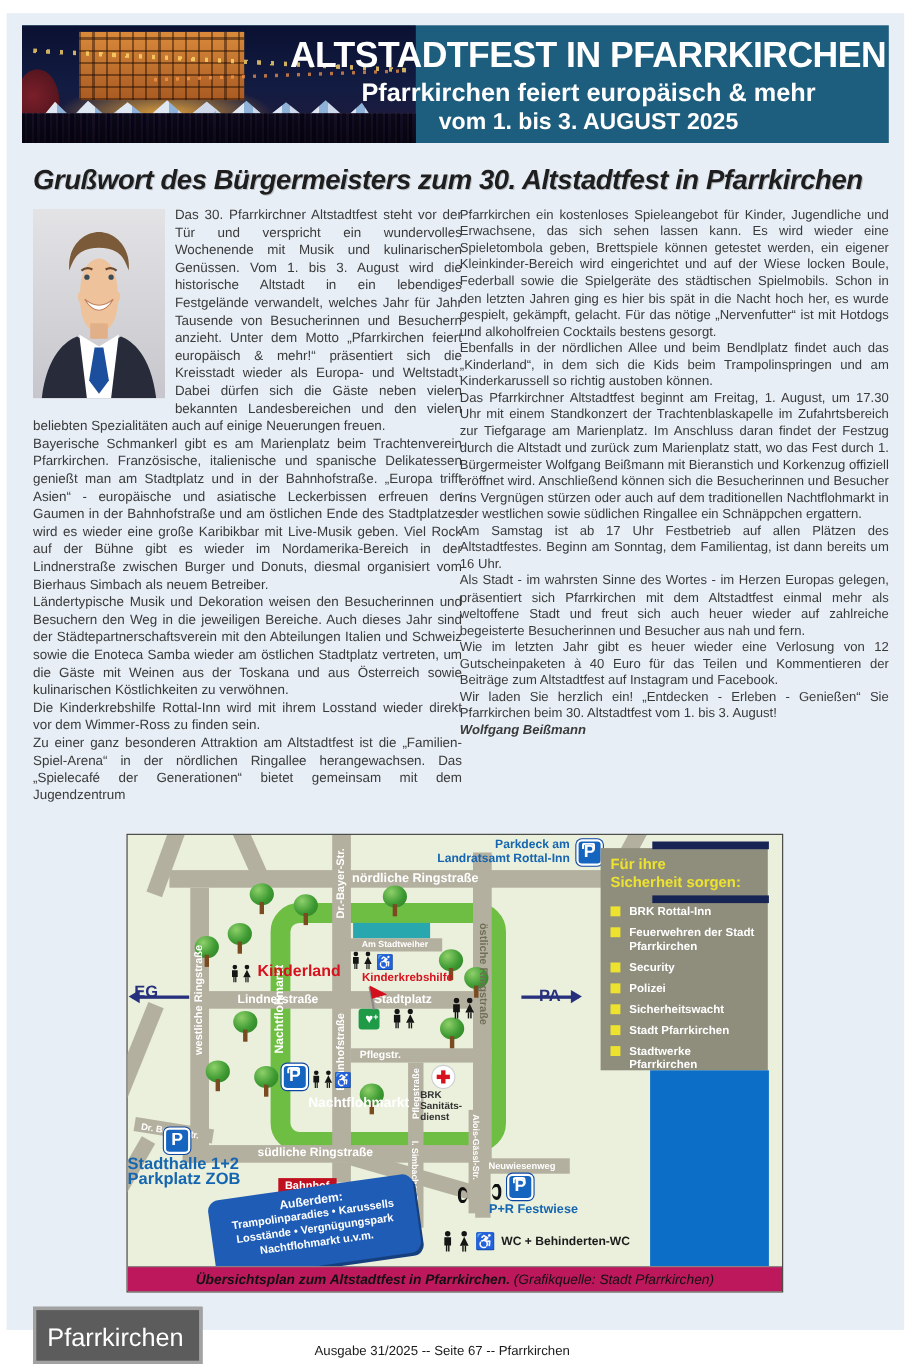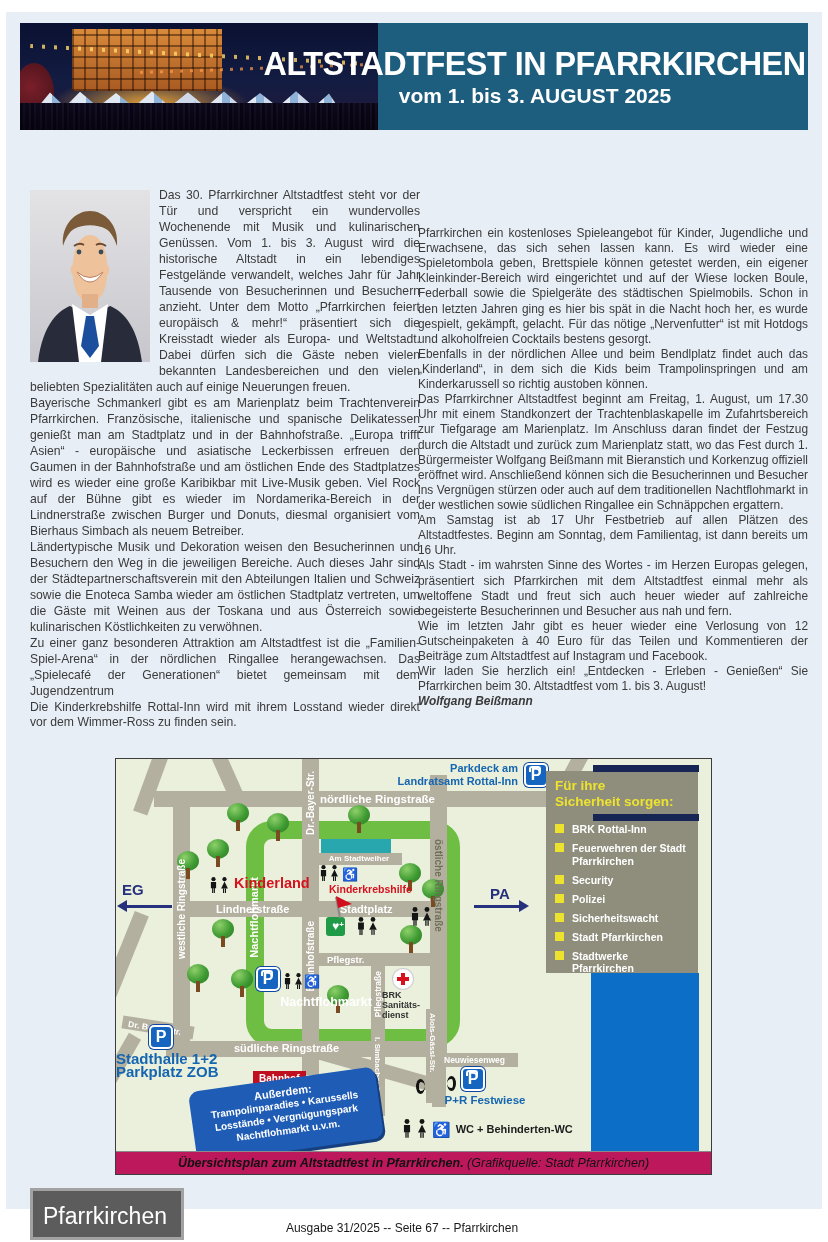--- a/index.html
+++ b/index.html
@@ -40,21 +40,21 @@
   .bt3{font-size:21px;font-weight:bold;margin-top:1px;white-space:nowrap;}
 
   
   .headline{position:absolute;left:30px;top:150px;width:778px;font-size:25px;font-weight:bold;font-style:italic;
       color:#1e1e1e;letter-spacing:-.4px;text-shadow:1px 1px 0 rgba(60,60,60,.25);white-space:nowrap;}
 
   
   .col{position:absolute;top:188px;height:568px;overflow:hidden;color:#3a3a3a;text-align:justify;}
   .col p{margin:0;}
   .col-left{left:30px;width:390px;font-size:12.2px;line-height:1.31;}
-  .col-right{left:418px;width:390px;font-size:11.9px;line-height:1.27;margin-top:38px;}
+  .col-right{left:418px;width:390px;font-size:11.9px;line-height:1.27;}
   .mayor{float:left;width:120px;height:172px;margin:2px 9px 3px 0;background:#d7d7da;}
   .sig{font-weight:bold;font-style:italic;text-align:left;margin-top:2px;}
 
   
   .map{position:absolute;left:115px;top:758px;width:597px;height:417px;background:#eaf0dc;
        border:1.5px solid #3c3c3c;box-sizing:border-box;overflow:hidden;font-family:"Liberation Sans",sans-serif;}
   .mapinner{position:absolute;left:0;top:0;width:594px;height:392px;}
   .street{position:absolute;background:#b4b09f;z-index:2;}
   .slabel{position:absolute;color:#fff;font-weight:bold;z-index:4;white-space:nowrap;}
   .vlab{writing-mode:vertical-rl;transform:rotate(180deg);} 
@@ -69,21 +69,21 @@
         background:radial-gradient(circle at 35% 30%,#8ed06a,#3f9b33 55%,#2a7a22);}
   .tree::after{content:"";position:absolute;left:10px;top:17px;width:4px;height:11px;background:#7a4a21;}
   .psign{position:absolute;width:24px;height:24px;background:#1565c0;border:2px solid #fff;border-radius:5px;
         box-shadow:0 0 0 1px #0d47a1;color:#fff;font-weight:bold;font-size:16px;display:flex;
         align-items:flex-end;justify-content:center;z-index:4;box-sizing:border-box;line-height:1;padding-bottom:2px;}
   .roof{position:absolute;left:3px;top:1px;width:12px;height:6px;border:2.5px solid #fff;border-bottom:none;
         border-radius:3px 3px 0 0;box-sizing:border-box;}
   .psign.garage{align-items:flex-end;}
   .redlab{position:absolute;color:#d8111e;font-weight:bold;z-index:4;white-space:nowrap;}
   .bluelab{position:absolute;color:#1565b0;font-weight:bold;z-index:4;}
-  .navylab{position:absolute;color:#26307c;font-weight:bold;font-size:15px;z-index:4;}
+  .navylab{position:absolute;color:#26307c;font-weight:bold;font-size:15px;z-index:4;margin-top:12px;}
   .arr{position:absolute;height:3px;background:#26307c;z-index:4;}
   .arr.left::before{content:"";position:absolute;left:-9px;top:-5px;border:6.5px solid transparent;border-right:10px solid #26307c;}
   .arr.right::after{content:"";position:absolute;right:-9px;top:-5px;border:6.5px solid transparent;border-left:10px solid #26307c;}
   .ppl{position:absolute;display:flex;gap:2px;z-index:4;}
   .wch{position:absolute;font-size:13px;color:#111;z-index:4;line-height:1;}
   .defib{position:absolute;width:19px;height:19px;background:#1f9b48;border-radius:3px;color:#fff;
         font-size:12px;text-align:center;line-height:18px;z-index:4;}
   .defib i{position:absolute;right:1px;top:-1px;font-size:8px;font-style:normal;font-weight:bold;}
   .redcross{position:absolute;width:20px;height:20px;background:#fff;border-radius:50%;z-index:4;
         box-shadow:0 0 0 1px #caced2;}
@@ -146,24 +146,26 @@
       <div class="bp-glow"></div>
       <div class="bp-building"></div>
       <div class="bp-tree"></div>
       <div class="bp-lights"></div>
       <div class="bp-lights2"></div>
       <div class="bp-tents"></div>
       <div class="bp-crowd"></div>
     </div>
     <div class="banner-text">
       <div class="bt1">ALTSTADTFEST IN PFARRKIRCHEN</div>
+      <div class="bt2">Pfarrkirchen feiert europäisch &amp; mehr</div>
       <div class="bt3">vom 1. bis 3. AUGUST 2025</div>
     </div>
   </div>
 
+  <div class="headline">Grußwort des Bürgermeisters zum 30. Altstadtfest in Pfarrkirchen</div>
 
   <div class="col col-left">
     <svg class="mayor" viewBox="0 0 120 172" preserveAspectRatio="none">
       <defs>
           <linearGradient id="mbg" x1="0" y1="0" x2="0" y2="1">
         <stop offset="0" stop-color="#e3e3e6"></stop>
             <stop offset="1" stop-color="#c6c6cc"></stop>
           </linearGradient>
         </defs>
       <rect width="120" height="172" fill="url(#mbg)"></rect>
@@ -174,22 +176,22 @@
       <path d="M44 56q5-4 10-1M66 55q5-3 10 1" stroke="#6b4a2f" stroke-width="2" fill="none"></path>
       <path d="M47 82q13 11 26 0q-6 10-13 10t-13-10z" fill="#fff" stroke="#c08060" stroke-width="1"></path>
       <rect x="52" y="104" width="16" height="14" fill="#e2b088"></rect>
       <path d="M8 172c5-40 22-52 32-56l20 11 20-11c10 4 27 16 32 56z" fill="#282c3a"></path>
       <path d="M42 114l18 11 18-11-7 58H49z" fill="#fff"></path>
       <path d="M56 126h8l5 30-9 12-9-12z" fill="#1b4f9e"></path>
     </svg>
     <p>Das 30. Pfarrkirchner Altstadtfest steht vor der Tür und verspricht ein wundervolles Wochenende mit Musik und kulinarischen Genüssen. Vom 1. bis 3. August wird die historische Altstadt in ein lebendiges Festgelände verwandelt, welches Jahr für Jahr Tausende von Besucherinnen und Besuchern anzieht. Unter dem Motto „Pfarrkirchen feiert europäisch &amp; mehr!“ präsentiert sich die Kreisstadt wieder als Europa- und Weltstadt. Dabei dürfen sich die Gäste neben vielen bekannten Landesbereichen und den vielen beliebten Spezialitäten auch auf einige Neuerungen freuen.</p>
     <p>Bayerische Schmankerl gibt es am Marienplatz beim Trachtenverein Pfarrkirchen. Französische, italienische und spanische Delikatessen genießt man am Stadtplatz und in der Bahnhofstraße. „Europa trifft Asien“ - europäische und asiatische Leckerbissen erfreuen den Gaumen in der Bahnhofstraße und am östlichen Ende des Stadtplatzes wird es wieder eine große Karibikbar mit Live-Musik geben. Viel Rock auf der Bühne gibt es wieder im Nordamerika-Bereich in der Lindnerstraße zwischen Burger und Donuts, diesmal organisiert vom Bierhaus Simbach als neuem Betreiber.</p>
     <p>Ländertypische Musik und Dekoration weisen den Besucherinnen und Besuchern den Weg in die jeweiligen Bereiche. Auch dieses Jahr sind der Städtepartnerschaftsverein mit den Abteilungen Italien und Schweiz sowie die Enoteca Samba wieder am östlichen Stadtplatz vertreten, um die Gäste mit Weinen aus der Toskana und aus Österreich sowie kulinarischen Köstlichkeiten zu verwöhnen.</p>
+    <p>Die Kinderkrebshilfe Rottal-Inn wird mit ihrem Losstand wieder direkt vor dem Wimmer-Ross zu finden sein.</p>
     <p>Zu einer ganz besonderen Attraktion am Altstadtfest ist die „Familien-Spiel-Arena“ in der nördlichen Ringallee herangewachsen. Das „Spielecafé der Generationen“ bietet gemeinsam mit dem Jugendzentrum</p>
-    <p>Die Kinderkrebshilfe Rottal-Inn wird mit ihrem Losstand wieder direkt vor dem Wimmer-Ross zu finden sein.</p>
   </div>
 
   <div class="col col-right">
     <p>Pfarrkirchen ein kostenloses Spieleangebot für Kinder, Jugendliche und Erwachsene, das sich sehen lassen kann. Es wird wieder eine Spieletombola geben, Brettspiele können getestet werden, ein eigener Kleinkinder-Bereich wird eingerichtet und auf der Wiese locken Boule, Federball sowie die Spielgeräte des städtischen Spielmobils. Schon in den letzten Jahren ging es hier bis spät in die Nacht hoch her, es wurde gespielt, gekämpft, gelacht. Für das nötige „Nervenfutter“ ist mit Hotdogs und alkoholfreien Cocktails bestens gesorgt.</p>
     <p>Ebenfalls in der nördlichen Allee und beim Bendlplatz findet auch das „Kinderland“, in dem sich die Kids beim Trampolinspringen und am Kinderkarussell so richtig austoben können.</p>
     <p>Das Pfarrkirchner Altstadtfest beginnt am Freitag, 1. August, um 17.30 Uhr mit einem Standkonzert der Trachtenblaskapelle im Zufahrtsbereich zur Tiefgarage am Marienplatz. Im Anschluss daran findet der Festzug durch die Altstadt und zurück zum Marienplatz statt, wo das Fest durch 1. Bürgermeister Wolfgang Beißmann mit Bieranstich und Korkenzug offiziell eröffnet wird. Anschließend können sich die Besucherinnen und Besucher ins Vergnügen stürzen oder auch auf dem traditionellen Nachtflohmarkt in der westlichen sowie südlichen Ringallee ein Schnäppchen ergattern.</p>
     <p>Am Samstag ist ab 17 Uhr Festbetrieb auf allen Plätzen des Altstadtfestes. Beginn am Sonntag, dem Familientag, ist dann bereits um 16 Uhr.</p>
     <p>Als Stadt - im wahrsten Sinne des Wortes - im Herzen Europas gelegen, präsentiert sich Pfarrkirchen mit dem Altstadtfest einmal mehr als weltoffene Stadt und freut sich auch heuer wieder auf zahlreiche begeisterte Besucherinnen und Besucher aus nah und fern.</p>
     <p>Wie im letzten Jahr gibt es heuer wieder eine Verlosung von 12 Gutscheinpaketen à 40 Euro für das Teilen und Kommentieren der Beiträge zum Altstadtfest auf Instagram und Facebook.</p>
     <p>Wir laden Sie herzlich ein! „Entdecken - Erleben - Genießen“ Sie Pfarrkirchen beim 30. Altstadtfest vom 1. bis 3. August!</p>

